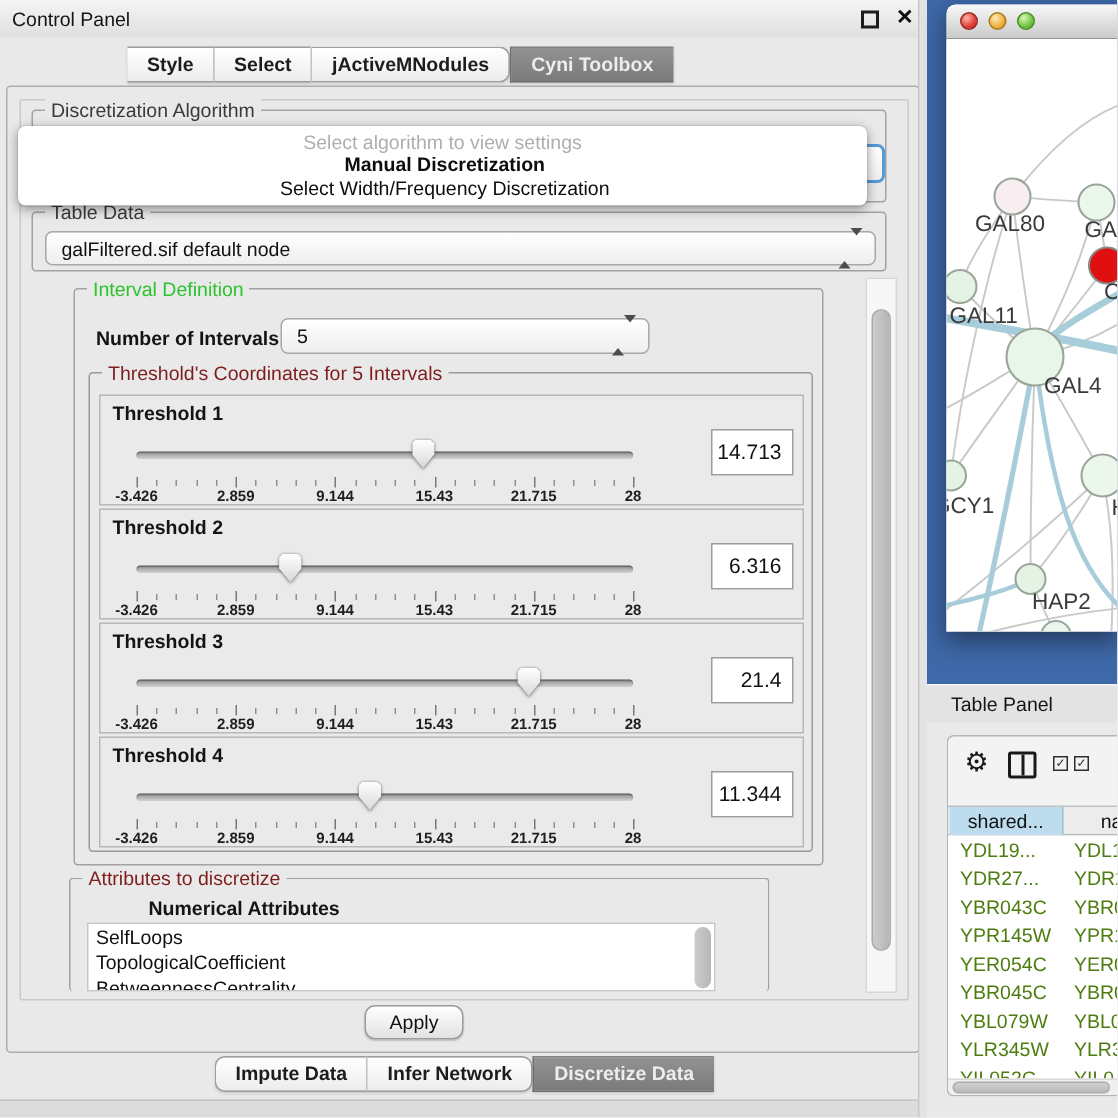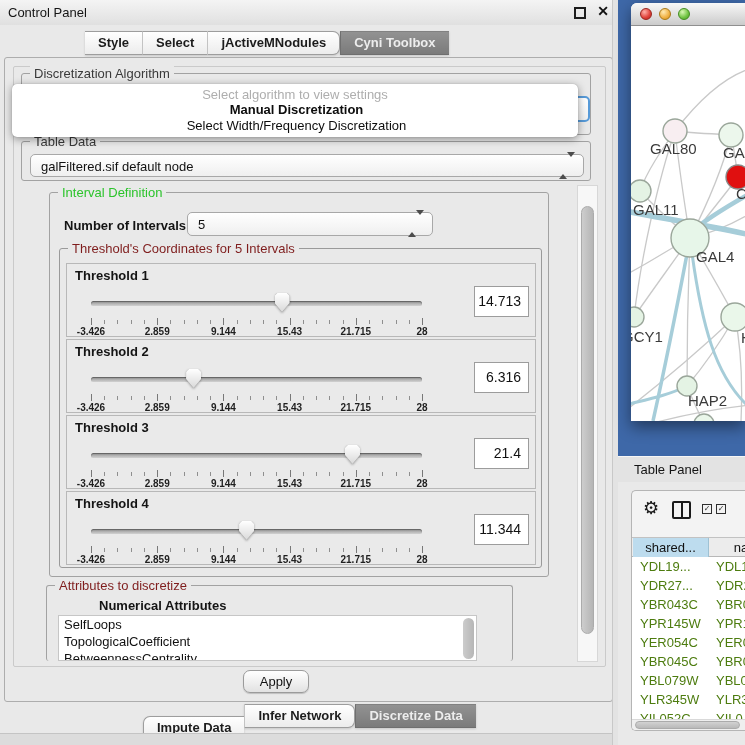--- a/index.html
+++ b/index.html
@@ -353,21 +353,21 @@
 
     <div class="popup">
       <div class="dd-prompt">Select algorithm to view settings</div>
       <div id="dd-items">
           <div class="dd-item bold">Manual Discretization</div>
           <div class="dd-item">Select Width/Frequency Discretization</div>
         </div>
     </div>
 
     <div class="bottom-tabstrip">
-      <div class="tab first" style="padding-left:13px;margin-top:12px;">
+      <div class="tab first" style="padding-left:13px;">
           <span>Impute Data</span>
         </div>
       <div class="tab last"><span>Infer Network</span></div>
       <div class="tab selected"><span>Discretize Data</span></div>
     </div>
 
     <div class="bottom-strip"></div>
     <div class="cp-edge"></div>
   </div>
 

